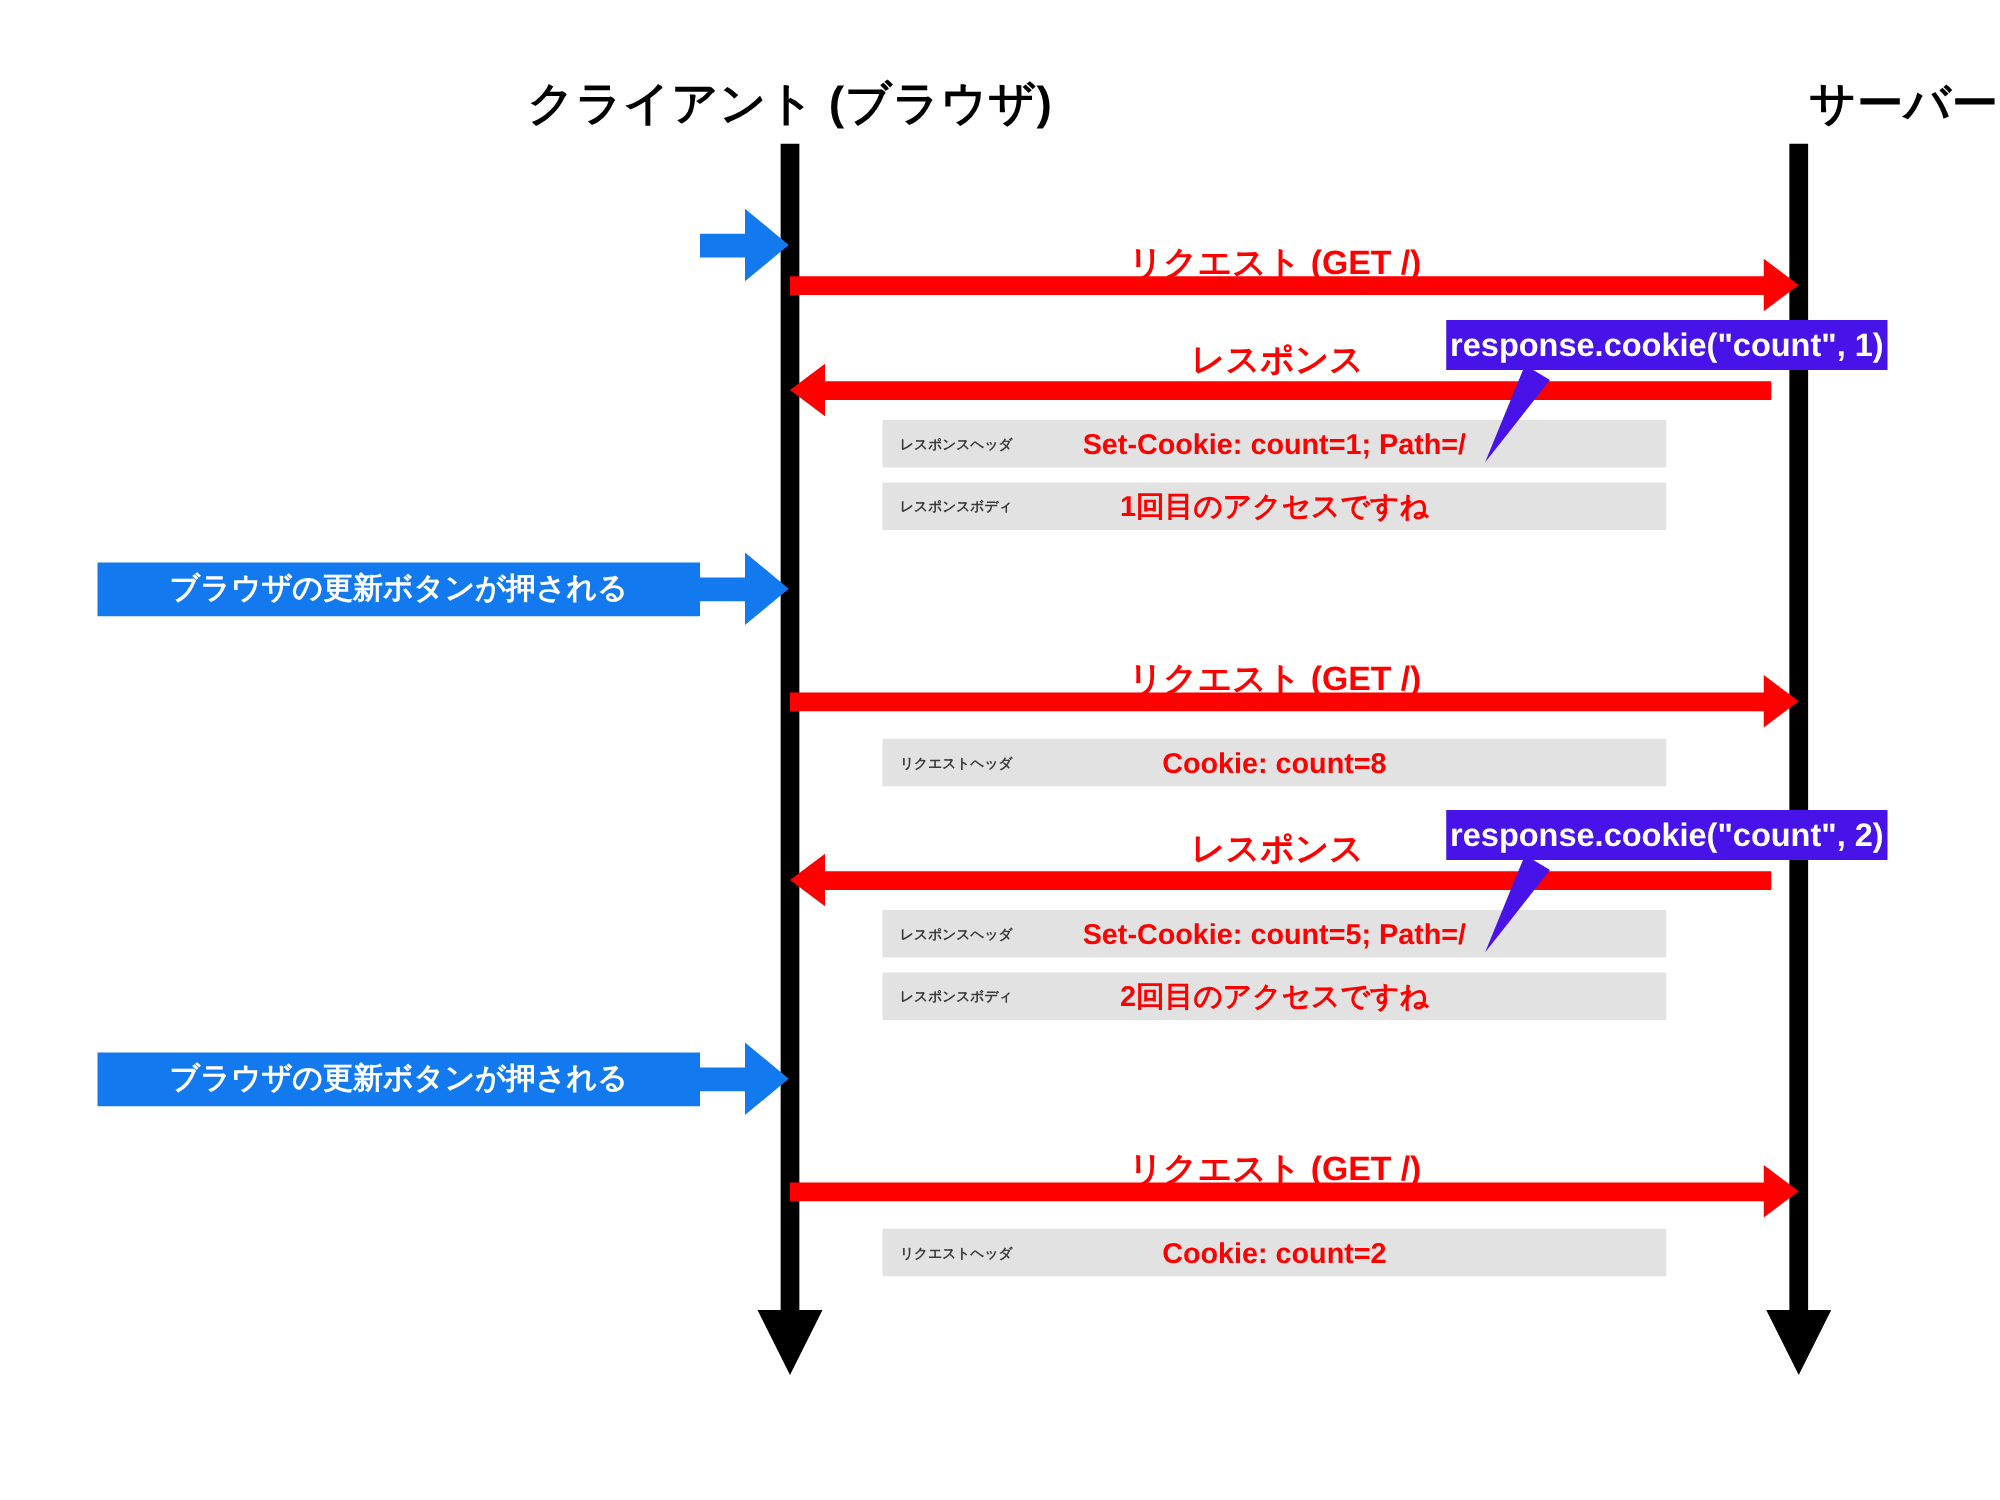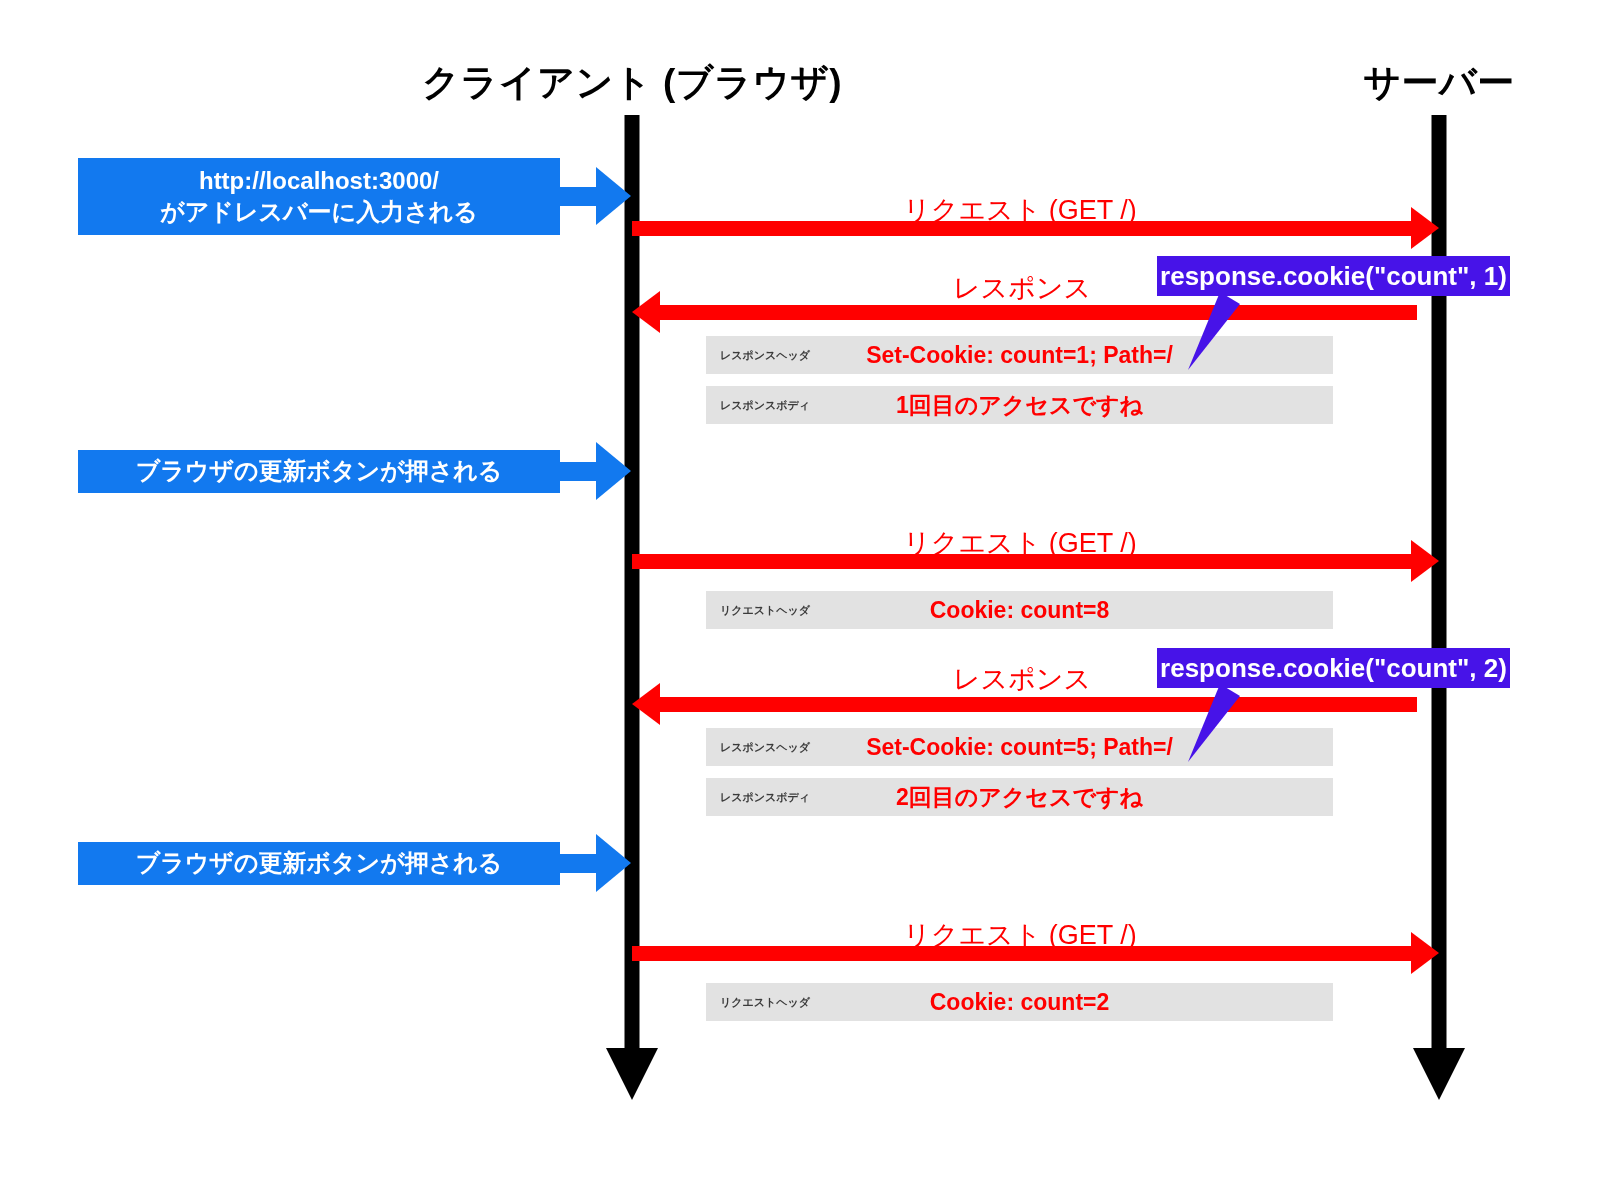--- a/index.html
+++ b/index.html
@@ -64,21 +64,21 @@
     position: absolute;
     width: 0;
     height: 0;
     border-top: 21px solid transparent;
     border-bottom: 21px solid transparent;
     border-right: 28px solid #ff0000;
   }
   .msg-label {
     position: absolute;
     color: #ff0000;
-    font-weight: normal;
+    font-weight: bold;
     font-size: 27px;
     white-space: nowrap;
     transform: translateX(-50%);
   }
 
   
   .note-blue {
     position: absolute;
     background: #1279ef;
     color: #ffffff;
@@ -151,32 +151,28 @@
     position: absolute;
     z-index: 4;
   }
 </style>
 </head>
 <body>
 
 <div id="stage">
 
   <div class="participant-title" style="left:632px; top:58px;">クライアント (ブラウザ)</div>
-  <div class="participant-title" style="left:1439px; top:58px;">サーバー</div>
+  <div class="participant-title" style="left:1523px; top:58px;">サーバー</div>
 
   <div class="lifeline-bar" style="left:632px; top:115px; height:935px;"></div>
   <div class="lifeline-head" style="left:632px; top:1048px;"></div>
 
   <div class="lifeline-bar" style="left:1439px; top:115px; height:935px;"></div>
   <div class="lifeline-head" style="left:1439px; top:1048px;"></div>
 
-  <div class="note-blue" style="left:78px; top:158px; width:482px; height:77px;">
-    <span>http://localhost:3000/</span>
-    <span>がアドレスバーに入力される</span>
-  </div>
   <div class="note-blue-arrow-shaft" style="left:560px; top:187px; width:50px;"></div>
   <div class="note-blue-arrow-head" style="left:596px; top:167px;"></div>
 
   <div class="msg-label" style="left:1020px; top:192px;">リクエスト (GET /)</div>
   <div class="msg-line" style="left:632px; top:221px; width:785px;"></div>
   <div class="msg-head-right" style="left:1411px; top:207px;"></div>
 
   <svg class="callout-tail" style="left:1180px; top:292px;" width="70" height="80" viewBox="0 0 70 80">
     <polygon points="40,0 60,12 8,78" fill="#4713e8"></polygon>
   </svg>

